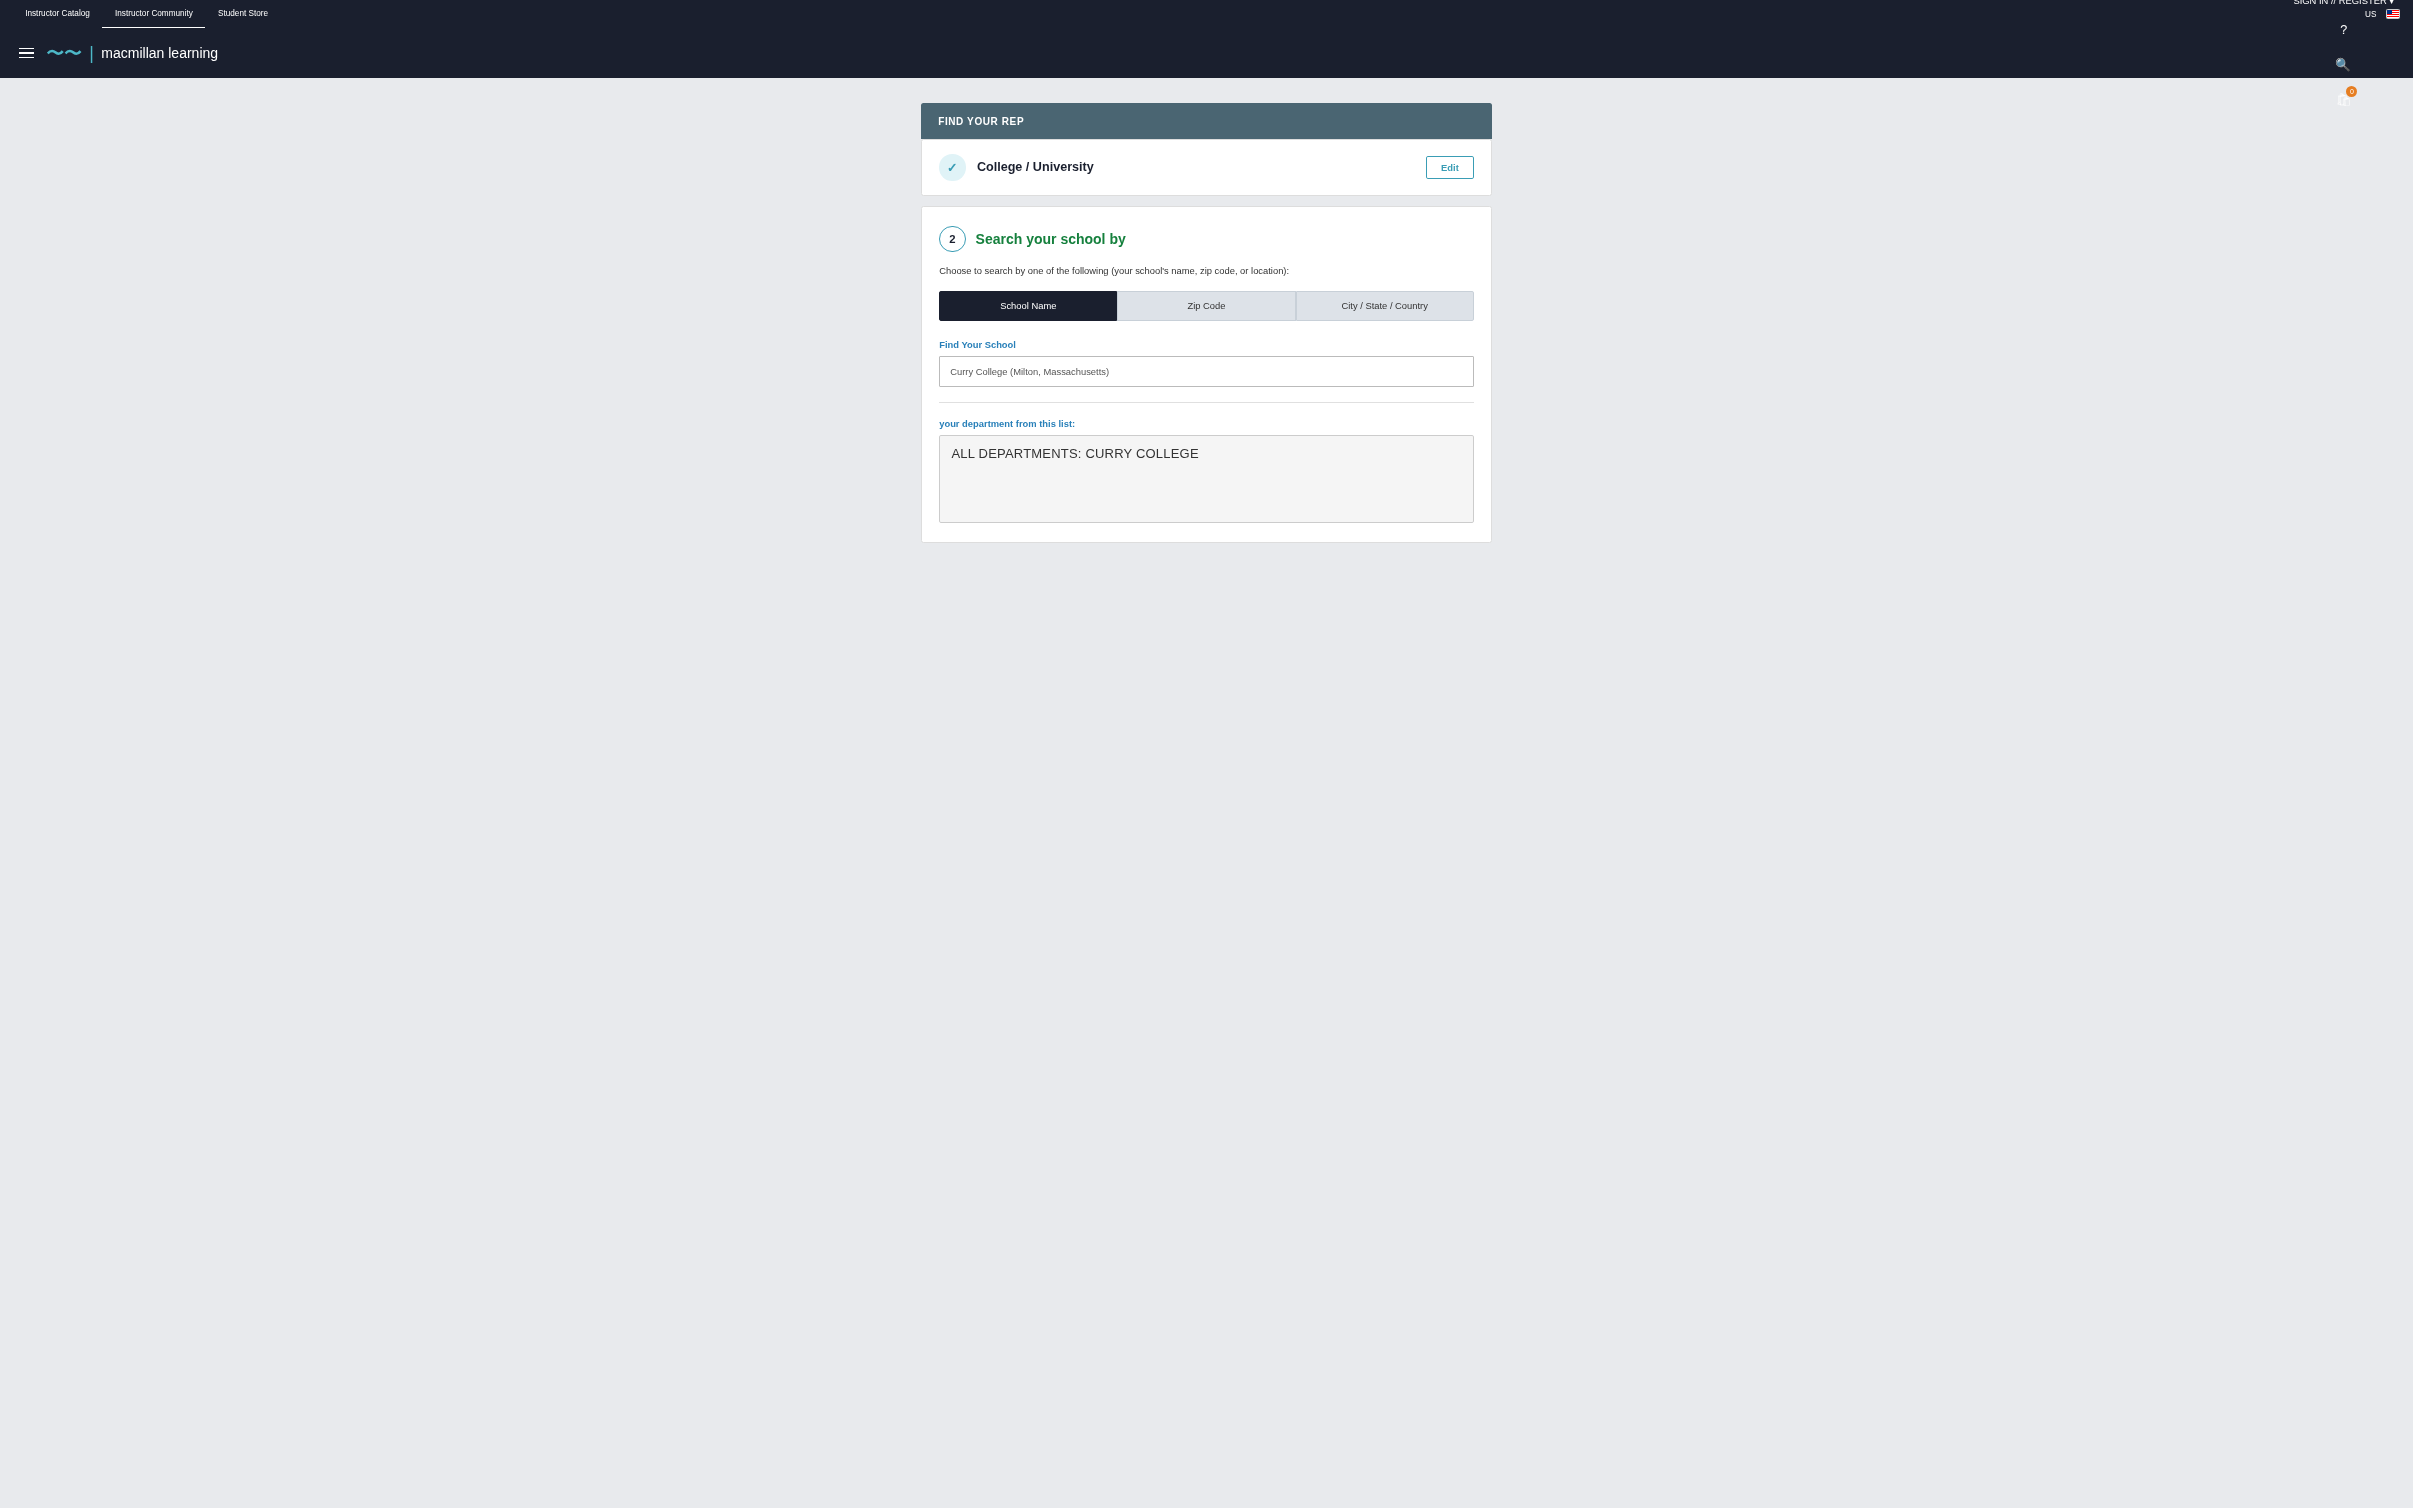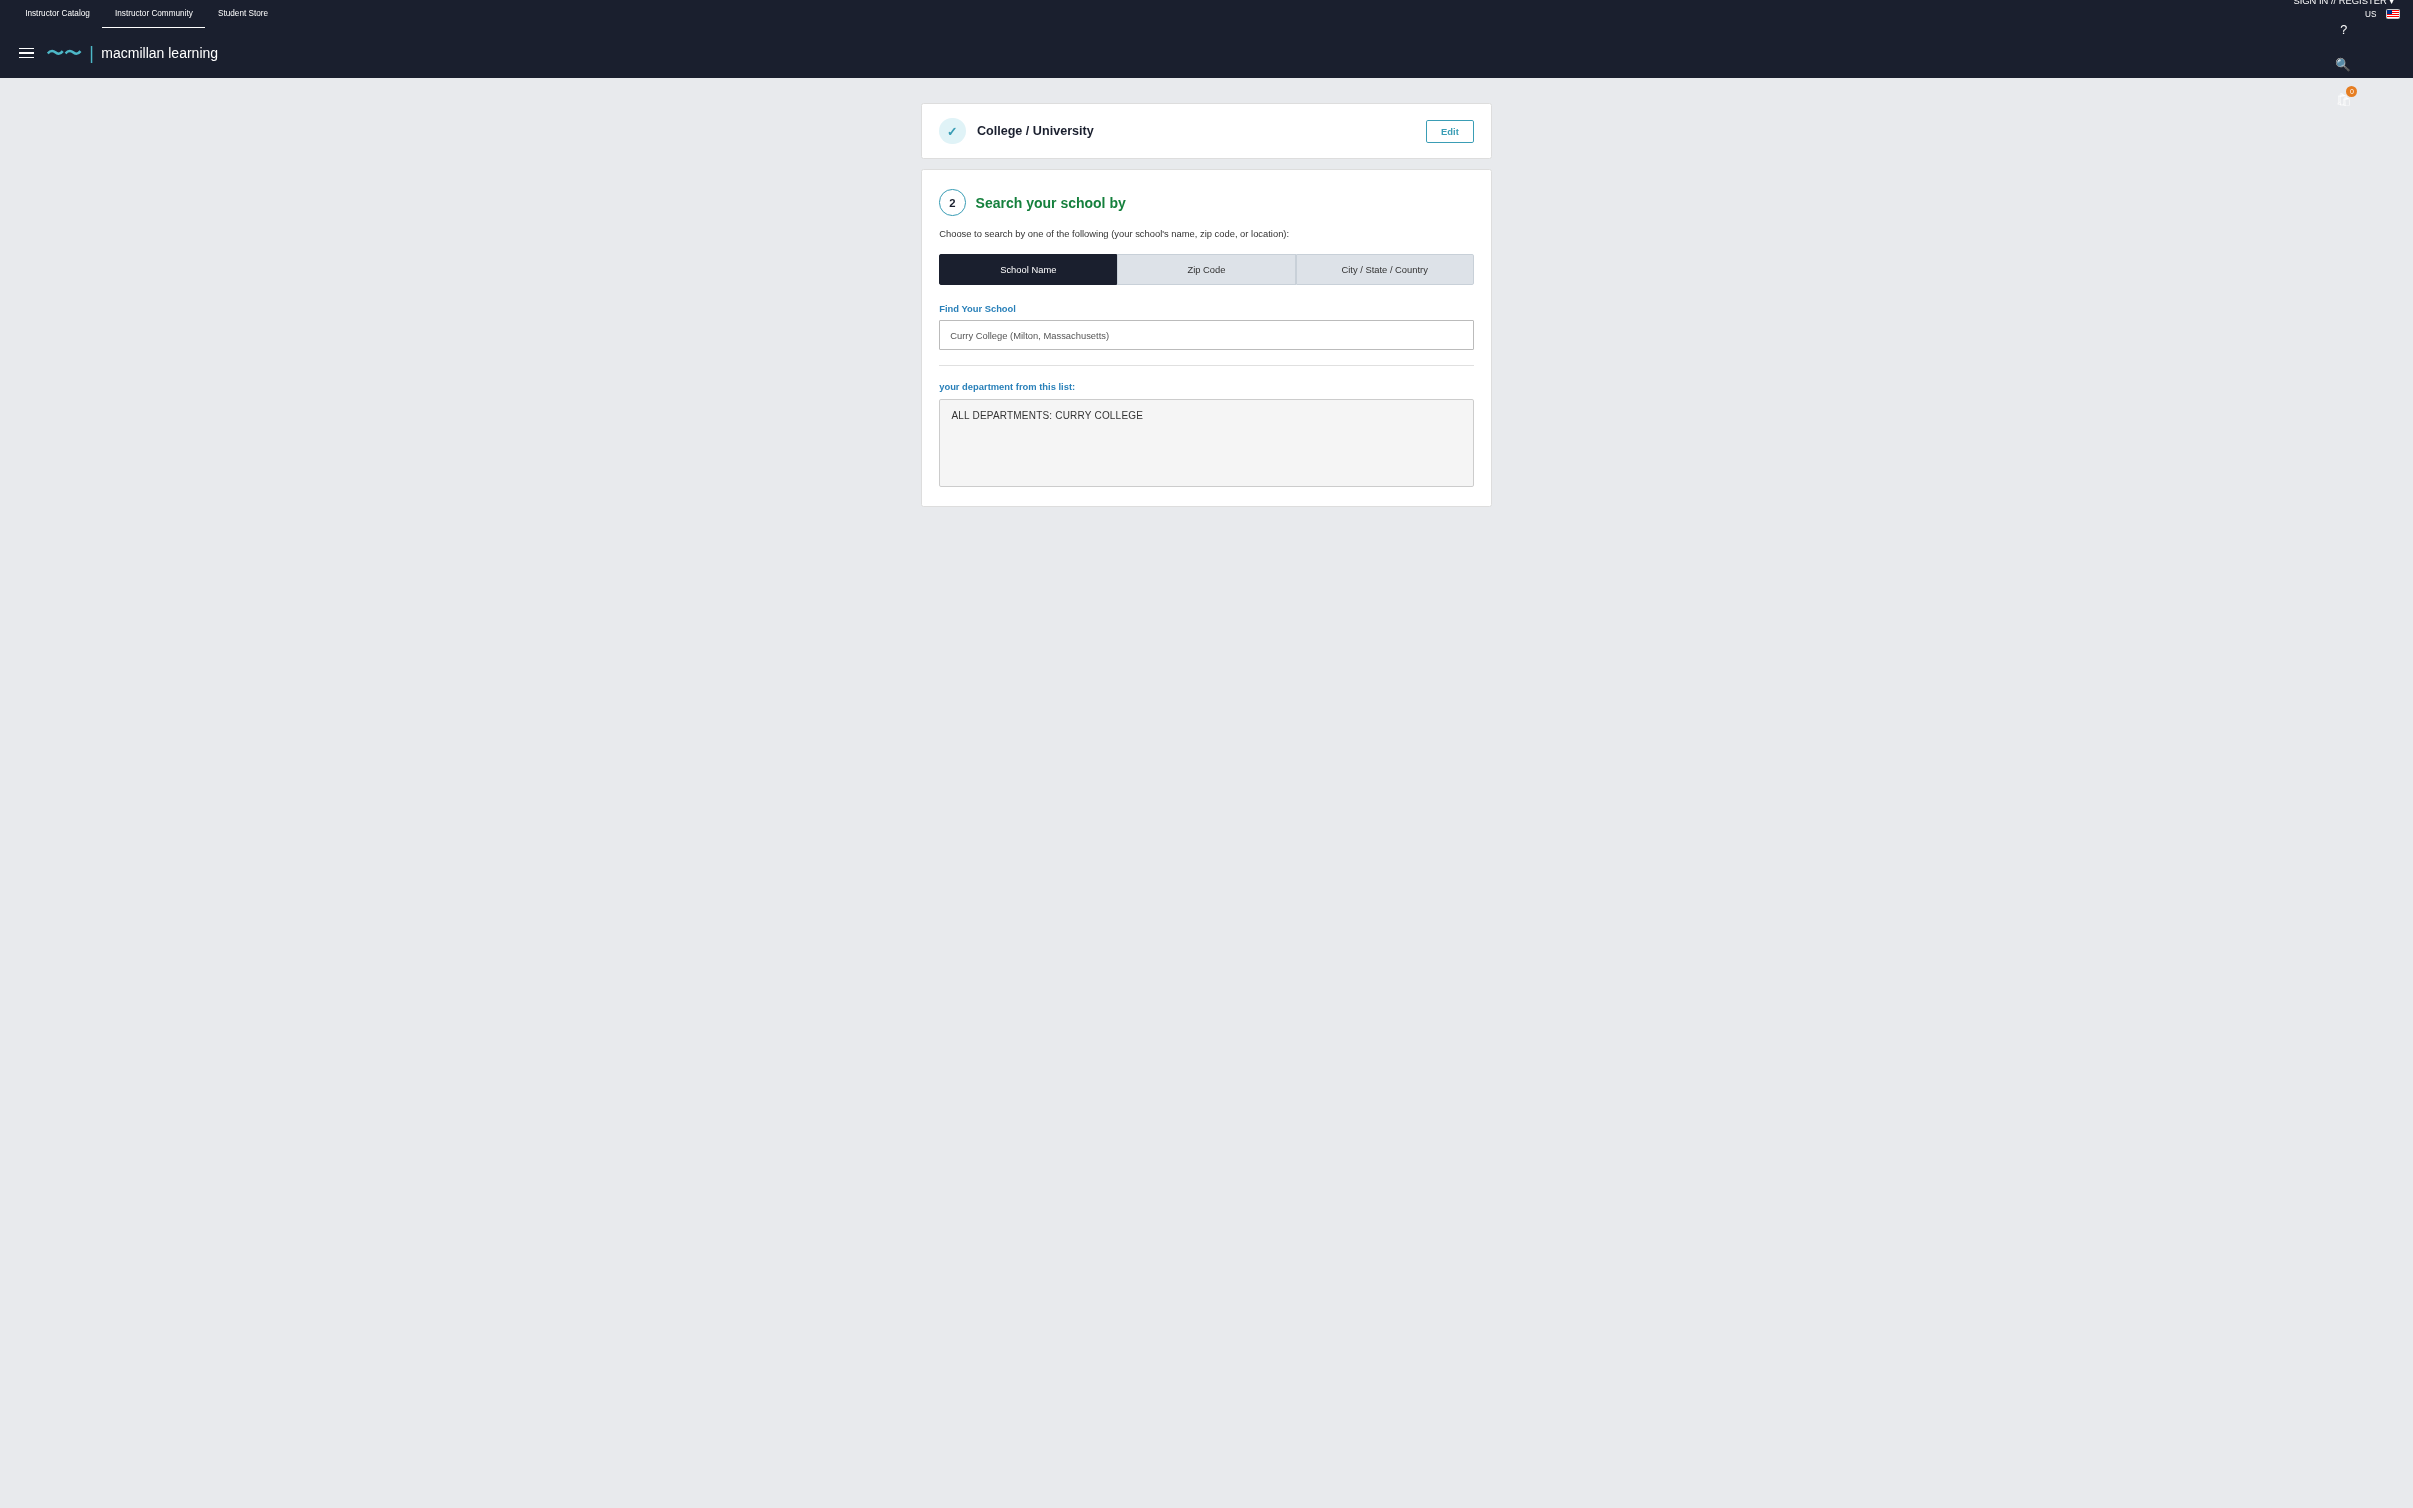--- a/index.html
+++ b/index.html
@@ -316,21 +316,21 @@
     }
     .dept-list {
       border: 0.6px solid #ccc;
       border-radius: 1.9px;
       background: #f5f5f5;
       min-height: 88px;
       padding: 0;
     }
     .dept-item {
       padding: 10px 11.3px;
-      font-size: 10px;
+      font-size: 13px;
       color: #333;
       letter-spacing: 0.2px;
       cursor: pointer;
     }
   </style>
 </head>
 <body>
 
 <nav class="top-nav">
   <div class="top-nav-links">
@@ -368,20 +368,23 @@
     <div class="header-icon">🔍</div>
     <div class="header-icon cart-icon-wrap">
       🛍
       <span class="cart-badge">0</span>
     </div>
   </div>
 </header>
 
 <main class="page-content">
 
+  <div class="find-rep-header">
+    <span>FIND YOUR REP</span>
+  </div>
 
   <div class="step-card">
     <div class="college-row">
       <div class="college-left">
         <div class="check-circle">✓</div>
         <span class="college-title">College / University</span>
       </div>
       <button class="edit-btn">Edit</button>
     </div>
   </div>

